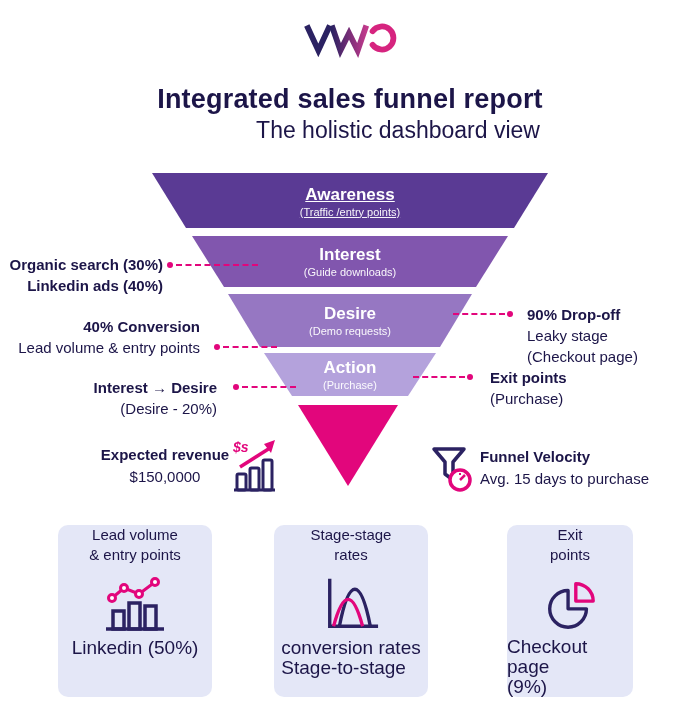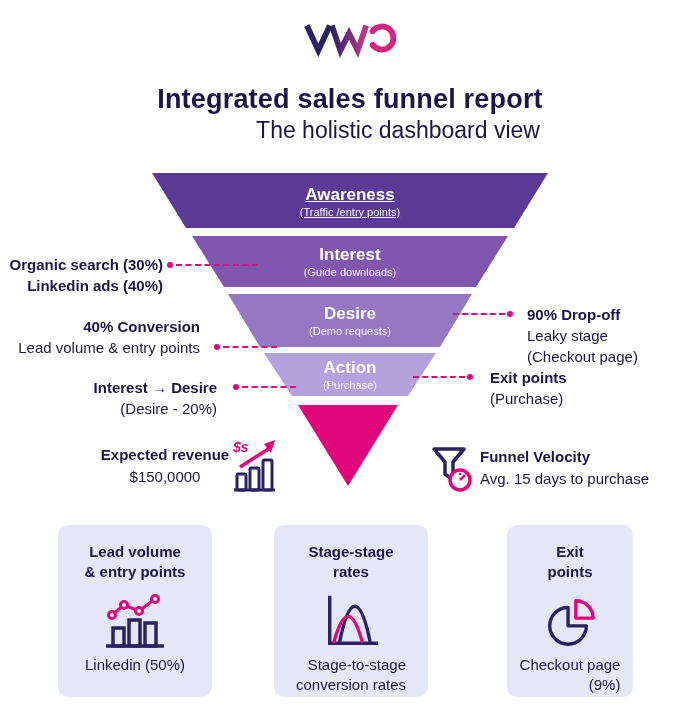--- a/index.html
+++ b/index.html
@@ -24,23 +24,23 @@
   .ann{font-size:15px;line-height:21px;}
   .ann .b{font-weight:bold;}
   .ann-l{text-align:right;left:0;}
   .dash{border-top:2px dashed #e2067c;height:0;}
   .dot{width:6px;height:6px;border-radius:50%;background:#e2067c;}
   
   .metric{font-size:15px;line-height:22px;}
   .metric .b{font-weight:bold;}
   
   .card{top:525px;height:172px;border-radius:10px;display:flex;flex-direction:column;align-items:center;}
-  .card .ct{margin-top:17px;font-size:15px;font-weight:bold;line-height:20px;text-align:center;}
+  .card .ct{font-size:15px;font-weight:normal;line-height:20px;text-align:center;}
   .card .ci{height:68px;display:flex;align-items:center;justify-content:center;margin-top:5px;}
-  .card .cc{font-size:15px;line-height:20px;text-align:right;}
+  .card .cc{font-size:19px;line-height:20px;text-align:left;}
 </style>
 </head>
 <body>
 
 <div class="canvas">
 
   <svg class="abs" style="left:302px;top:16px" width="96" height="44" viewBox="0 0 100 40" aria-label="VWO">
     <defs>
       <linearGradient id="vwograd" x1="0" y1="0" x2="1" y2="0">
         <stop offset="0" stop-color="#2b2262"></stop>
@@ -162,22 +162,22 @@
       <div>rates</div>
     </div>
     <div class="ci">
       <svg width="62" height="58" viewBox="0 0 64 60">
         <path d="M10,4 V53 H60" stroke="#2b2262" stroke-width="3.5" fill="none"></path>
         <path d="M20,53 C30,2 42,2 52,53" stroke="#2b2262" stroke-width="3.5" fill="none"></path>
         <path d="M14,53 C24,16 34,16 44,53" stroke="#e2067c" stroke-width="3.5" fill="none"></path>
       </svg>
     </div>
     <div class="cc">
+      <div>conversion rates</div>
       <div>Stage-to-stage</div>
-      <div>conversion rates</div>
     </div>
   </div>
 
   <div class="abs card" style="left: 507px; width: 126px; background-color: rgb(228, 231, 247);">
     <div class="ct">
       <div>Exit</div>
       <div>points</div>
     </div>
     <div class="ci">
       <svg width="60" height="58" viewBox="0 0 60 60">

